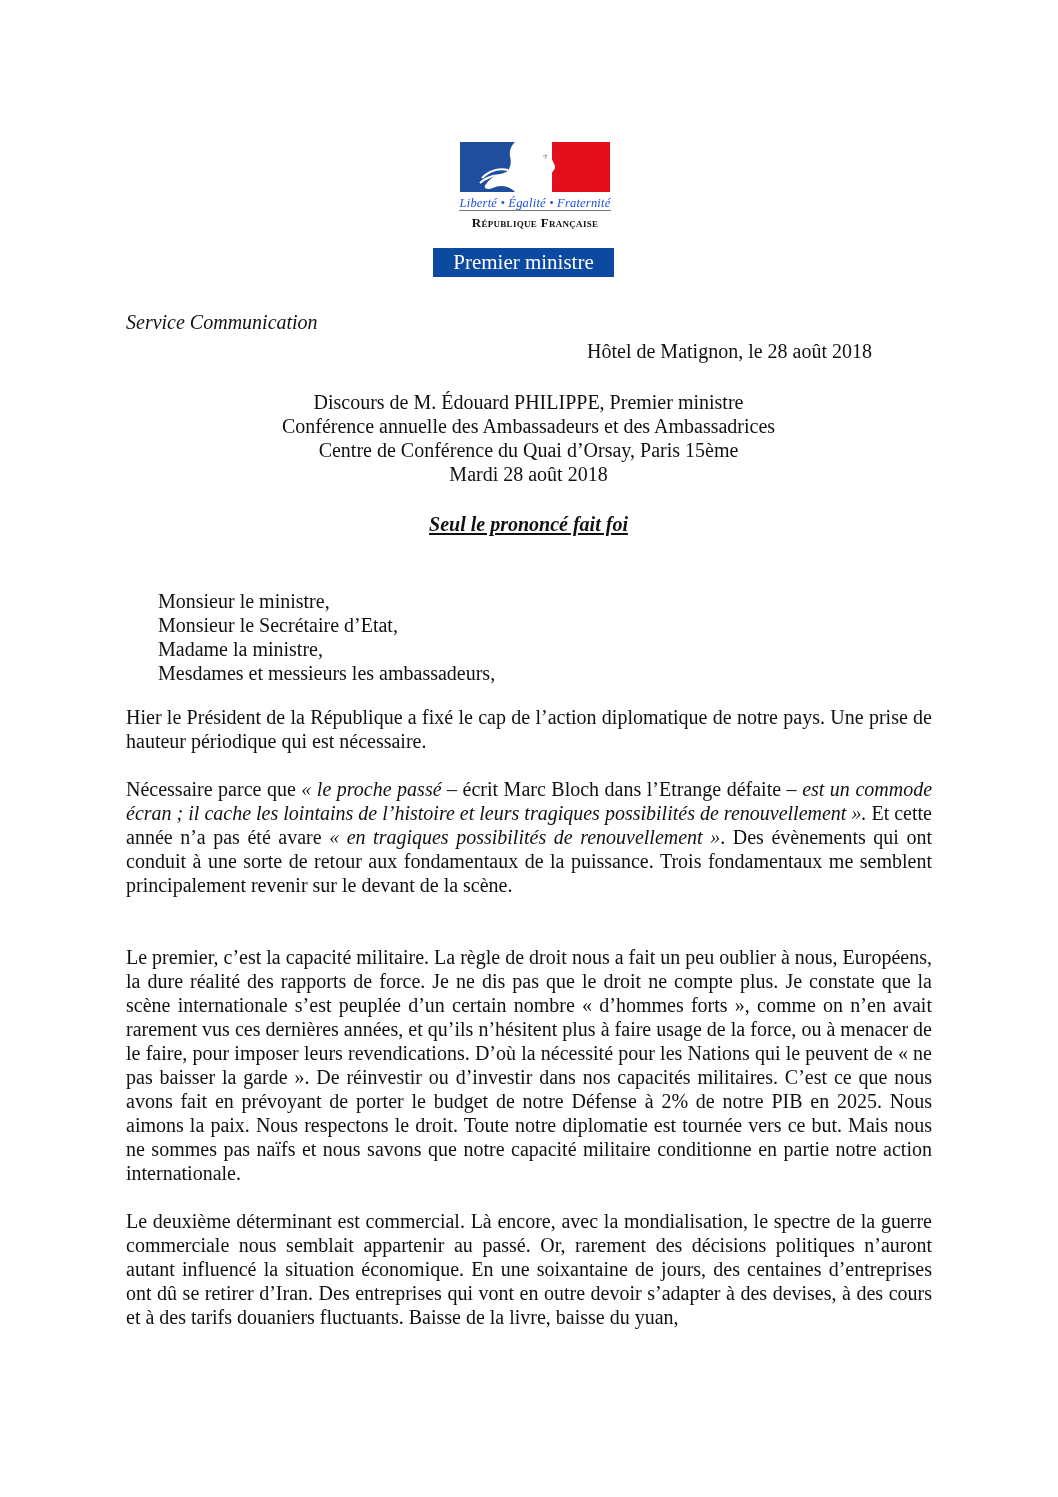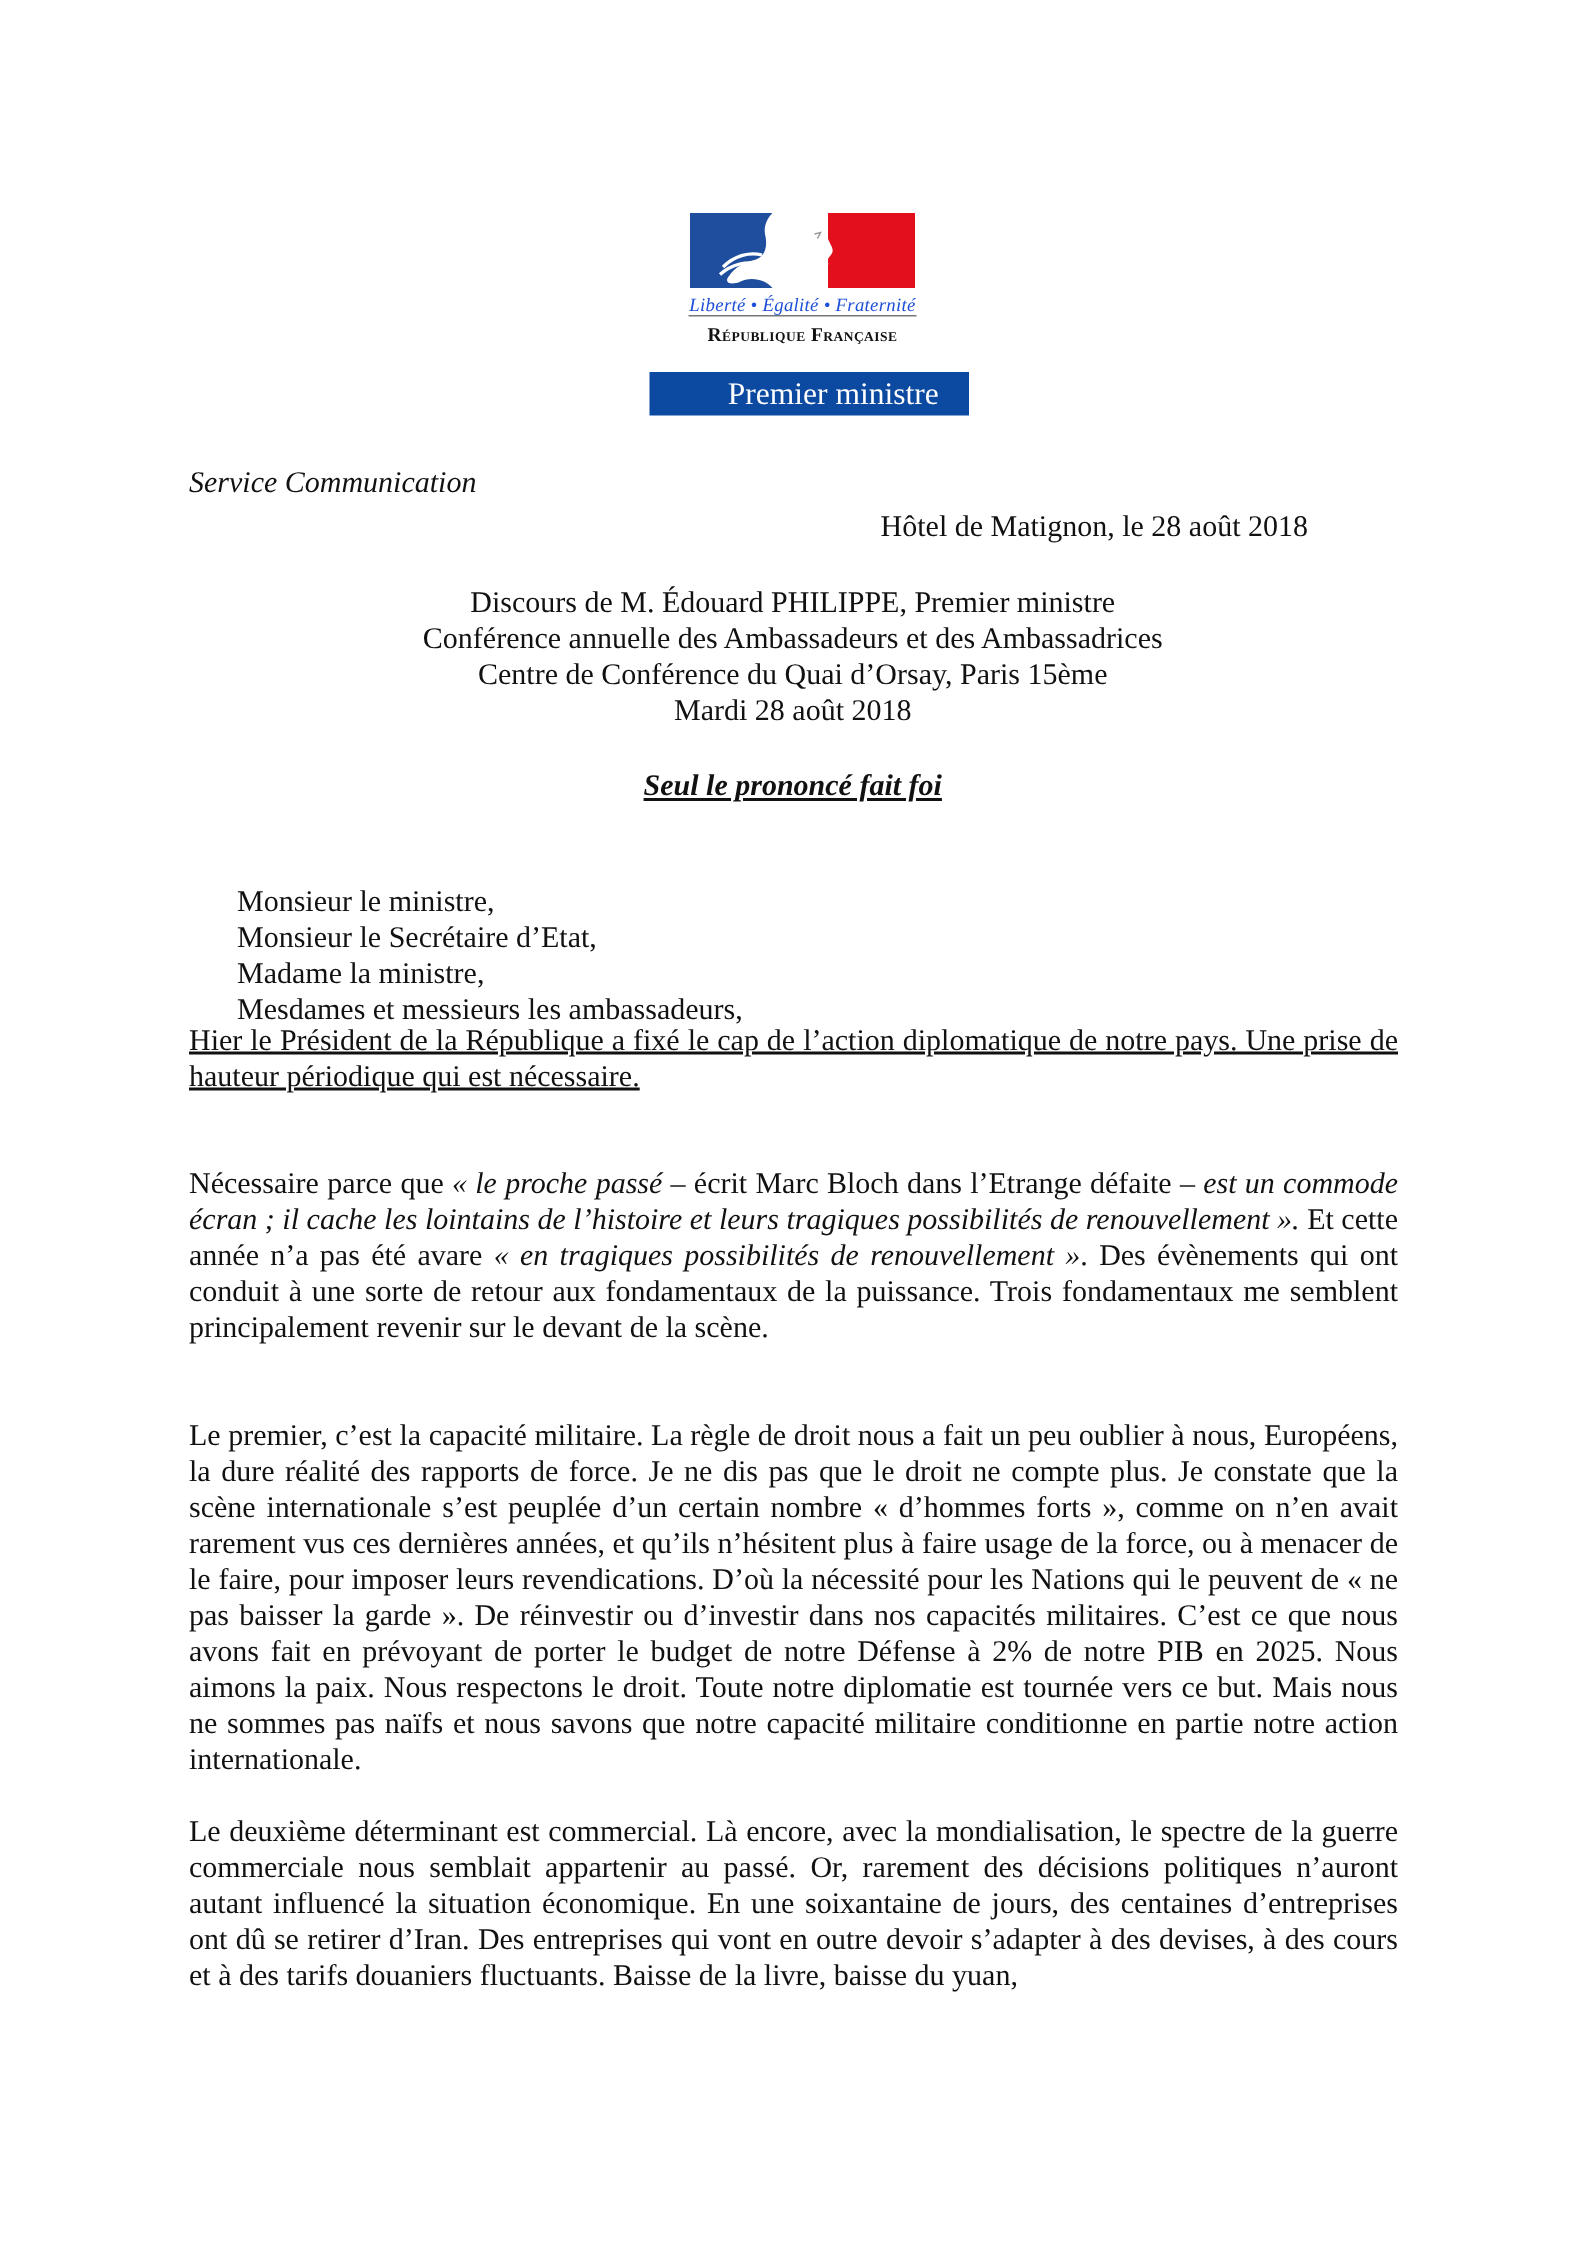--- a/index.html
+++ b/index.html
@@ -8,36 +8,36 @@
   .abs { position: absolute; }
   
   #logo { left: 433px; top: 140px; width: 204px; height: 140px; }
   #flag { position: absolute; left: 27px; top: 2px; width: 150px; height: 50px; }
   #motto { position: absolute; left: 0; width: 204px; top: 56px; text-align: center;
            font-style: italic; font-size: 12.5px; color: #1d4ed8; letter-spacing: 0.2px; }
   #motto-rule { position: absolute; left: 26px; width: 152px; top: 70px; height: 1px; background: #777; }
   #republic { position: absolute; left: 0; width: 204px; top: 75px; text-align: center;
               font-size: 13px; color: #111; letter-spacing: 0.3px; font-variant: small-caps; font-weight: 600; }
   #banner { position: absolute; left: 0; top: 108px; width: 181px; height: 29px; background: #0b4aa0;
-            color: #fff; font-size: 21px; text-align: center; line-height: 29px; padding-left: 32px; }
+            color: #fff; font-size: 21px; text-align: center; line-height: 29px; }
 
   .line { font-size: 20px; line-height: 24px; white-space: nowrap; }
   #service { left: 126px; top: 310px; font-style: italic; }
   #dateline { right: 186px; top: 339px; }
   #header-block { left: 126px; width: 805px; top: 390px; text-align: center; }
   #header-block div { font-size: 20px; line-height: 24px; }
   #disclaimer { left: 126px; width: 805px; top: 512px; text-align: center; font-size: 20px; line-height: 24px; }
   #disclaimer span { font-weight: bold; font-style: italic; text-decoration: underline; text-underline-offset: 2px; }
 
   #salutations { left: 126px; top: 589px; margin-left: 32px; }
   #salutations div { font-size: 20px; line-height: 24px; }
 
   .para { position: absolute; left: 126px; width: 806px; font-size: 20px; line-height: 24px;
           text-align: justify; }
-  #p1 { top: 682px; text-decoration: underline; }
+  #p1 { top: 705px; }
   #p2 { top: 777px; }
   #p3 { top: 945px; }
   #p4 { top: 1209px; }
   em { font-style: italic; }
 </style>
 </head>
 <body>
 
 <div id="logo" class="abs">
   <svg id="flag" viewBox="0 0 150 50">

